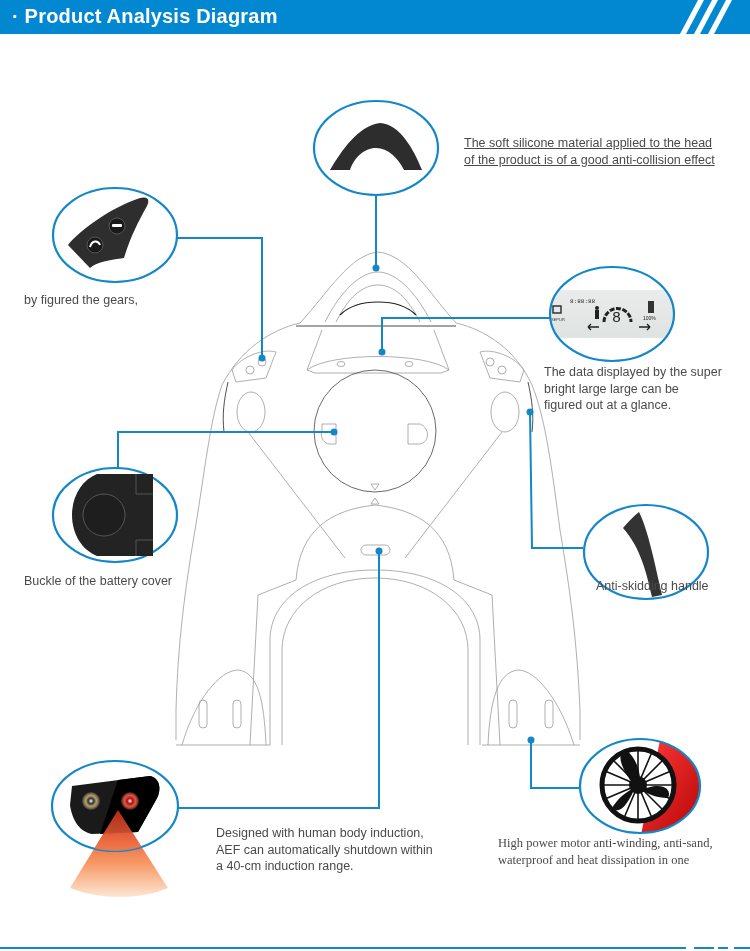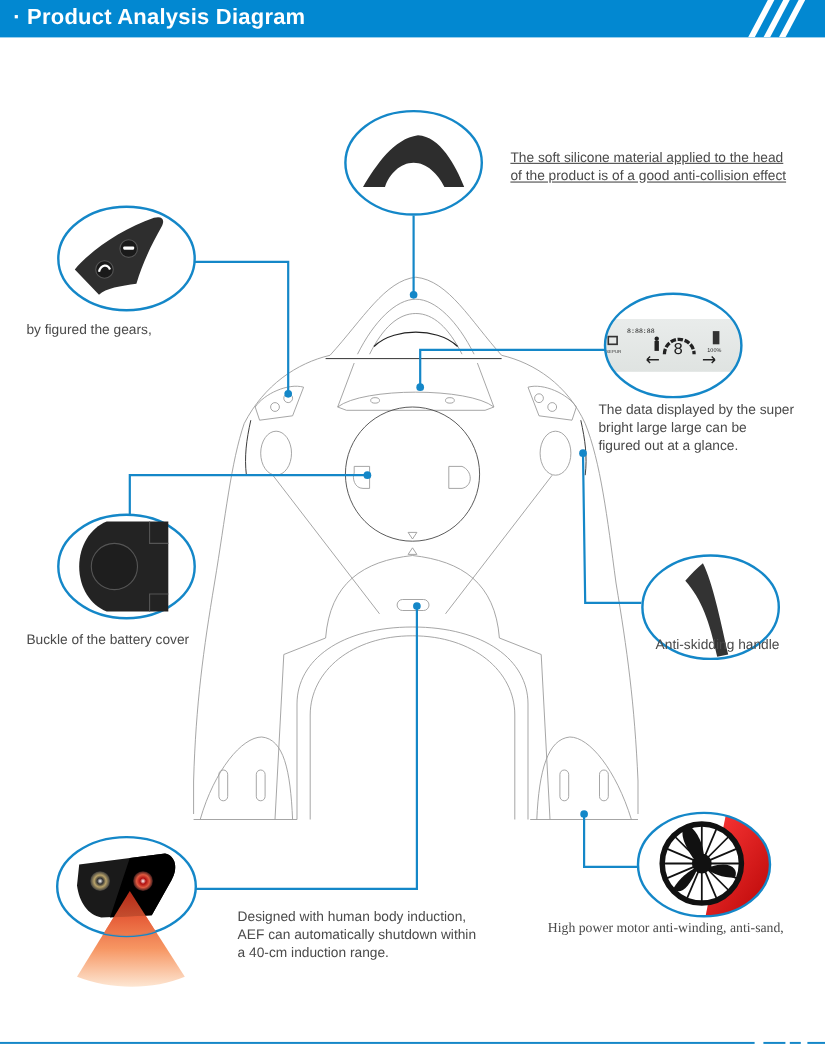--- a/index.html
+++ b/index.html
@@ -259,20 +259,21 @@
 </div>
 
 <div class="caption" style="left:196px; top:825px;margin-left:20px;">
   <div>Designed with human body induction,</div>
   <div>AEF can automatically shutdown within</div>
   <div>a 40-cm induction range.</div>
 </div>
 
 <div class="caption" style="left:498px; top:835px;font-family:Liberation Serif, serif;">
   <div>High power motor anti-winding, anti-sand,</div>
+  <div>waterproof and heat dissipation in one</div>
 </div>
 
 <svg class="footer-line" viewBox="0 0 750 2">
   <rect x="0" y="0" width="686" height="2" fill="#1487c8"></rect>
   <rect x="694" y="0" width="20" height="2" fill="#1487c8"></rect>
   <rect x="718" y="0" width="10" height="2" fill="#1487c8"></rect>
   <rect x="734" y="0" width="16" height="2" fill="#1487c8"></rect>
 </svg>
 
 </body></html>

